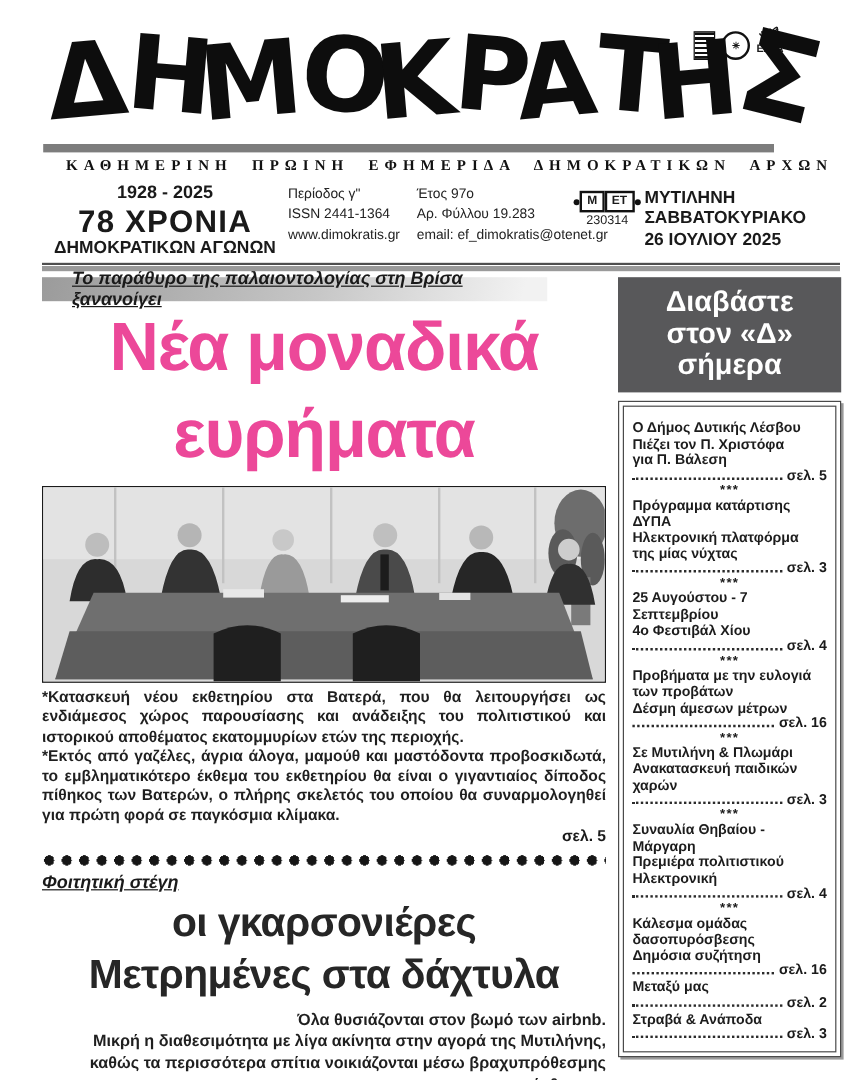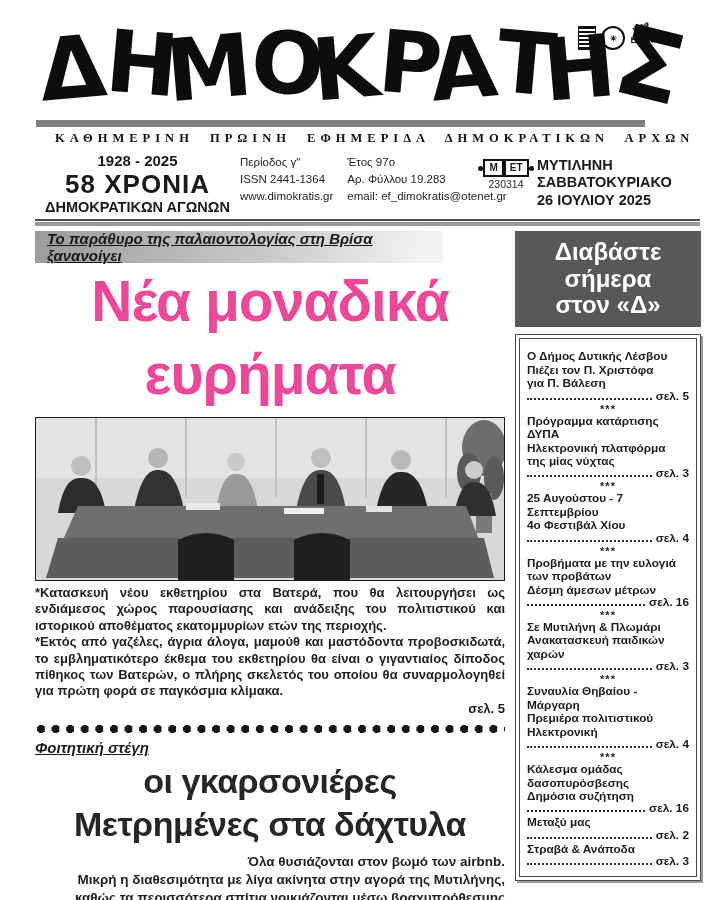--- a/index.html
+++ b/index.html
@@ -44,22 +44,22 @@
   .met-page{border:2px solid #111;font-size:10px;font-weight:bold;padding:2px 4px;line-height:1;background:#fff;}
   .met-code{font-size:10.5px;color:#222;margin-top:1px;}
   .info-date{flex:1;text-align:left;font-weight:bold;font-size:14.5px;line-height:1.2;padding-top:4px;}
   .rule-double{height:7px;margin:4px 5px 0 35px;
     background:linear-gradient(#4f4f4f 0 2px,#fff 2px 3px,#9a9a9a 3px 7px);}
   
   .content{display:flex;margin-left:35px;margin-top:5px;}
   .main{width:470px;}
   .sidebar{width:186px;margin-left:10px;}
   
-  .kicker-bar{height:32px;background:linear-gradient(105deg,#9b9b9b 0%,#c7c7c7 55%,#f2f2f2 95%);
-    display:flex;align-items:center;padding-left:12px;width:396px;}
+  .kicker-bar{height:20px;background:linear-gradient(105deg,#9b9b9b 0%,#c7c7c7 55%,#f2f2f2 95%);
+    display:flex;align-items:center;padding-left:25px;width:396px;}
   .kicker{font-size:15px;font-weight:bold;font-style:italic;text-decoration:underline;color:#1a1a1a;}
   .h1{font-weight:bold;text-align:center;font-size:57px;line-height:1.28;
     letter-spacing:-1px;color:#ec4899;margin-top:2px;}
   .photo{margin-top:6px;width:468px;height:162px;border:1px solid #1a1a1a;background:#cfcfcf;}
   .photo svg{display:block;}
   .caption{margin-top:4px;font-size:13px;font-weight:bold;line-height:1.26;
     text-align:justify;color:#1f1f1f;}
   .caption-page{text-align:right;font-size:13px;font-weight:bold;margin-top:1px;}
   .dots-sep{height:12px;margin:7px 0 4px 0;
     background-image:radial-gradient(circle 4.2px at 6px 6px,#161616 98%,transparent);
@@ -108,21 +108,21 @@
         <span>Τ</span>
         <span>Η</span>
         <span>Σ</span>
       </div>
     <div class="logo-bar"></div>
     <div class="tagline">ΚΑΘΗΜΕΡΙΝΗ ΠΡΩΙΝΗ ΕΦΗΜΕΡΙΔΑ ΔΗΜΟΚΡΑΤΙΚΩΝ ΑΡΧΩΝ</div>
 
     <div class="info-row">
       <div class="info-years">
         <div class="iy-range">1928 - 2025</div>
-        <div class="iy-big">58 ΧΡΟΝΙΑ</div>
+        <div class="iy-big">78 ΧΡΟΝΙΑ</div>
         <div class="iy-sub">ΔΗΜΟΚΡΑΤΙΚΩΝ ΑΓΩΝΩΝ</div>
       </div>
       <div class="info-meta">
         <div class="im-cell">Περίοδος γ"</div>
         <div class="im-cell">Έτος 97ο</div>
         <div class="im-cell">ISSN 2441-1364</div>
         <div class="im-cell">Αρ. Φύλλου 19.283</div>
         <div class="im-cell">www.dimokratis.gr</div>
         <div class="im-cell">email: ef_dimokratis@otenet.gr</div>
       </div>
@@ -217,22 +217,22 @@
         <div>Όλα θυσιάζονται στον βωμό των airbnb.</div>
         <div>Μικρή η διαθεσιμότητα με λίγα ακίνητα στην αγορά της Μυτιλήνης,</div>
         <div>καθώς τα περισσότερα σπίτια νοικιάζονται μέσω βραχυπρόθεσμης μίσθωσης.</div>
       </div>
 
     </div>
 
     <div class="sidebar">
       <div class="sb-header">
         <div>Διαβάστε</div>
+        <div>στον «Δ»</div>
         <div>σήμερα</div>
-        <div>στον «Δ»</div>
       </div>
       <div class="sb-box">
         <div class="sb-box-inner" id="sb-list">
             <div class="sb-item">
               <div class="sb-line">Ο Δήμος Δυτικής Λέσβου</div>
               <div class="sb-line">Πιέζει τον Π. Χριστόφα</div>
               <div class="sb-line">για Π. Βάλεση</div>
               <div class="leader-row">
                 <div class="leader"></div>
                 <div class="page-ref">σελ. 5</div>

